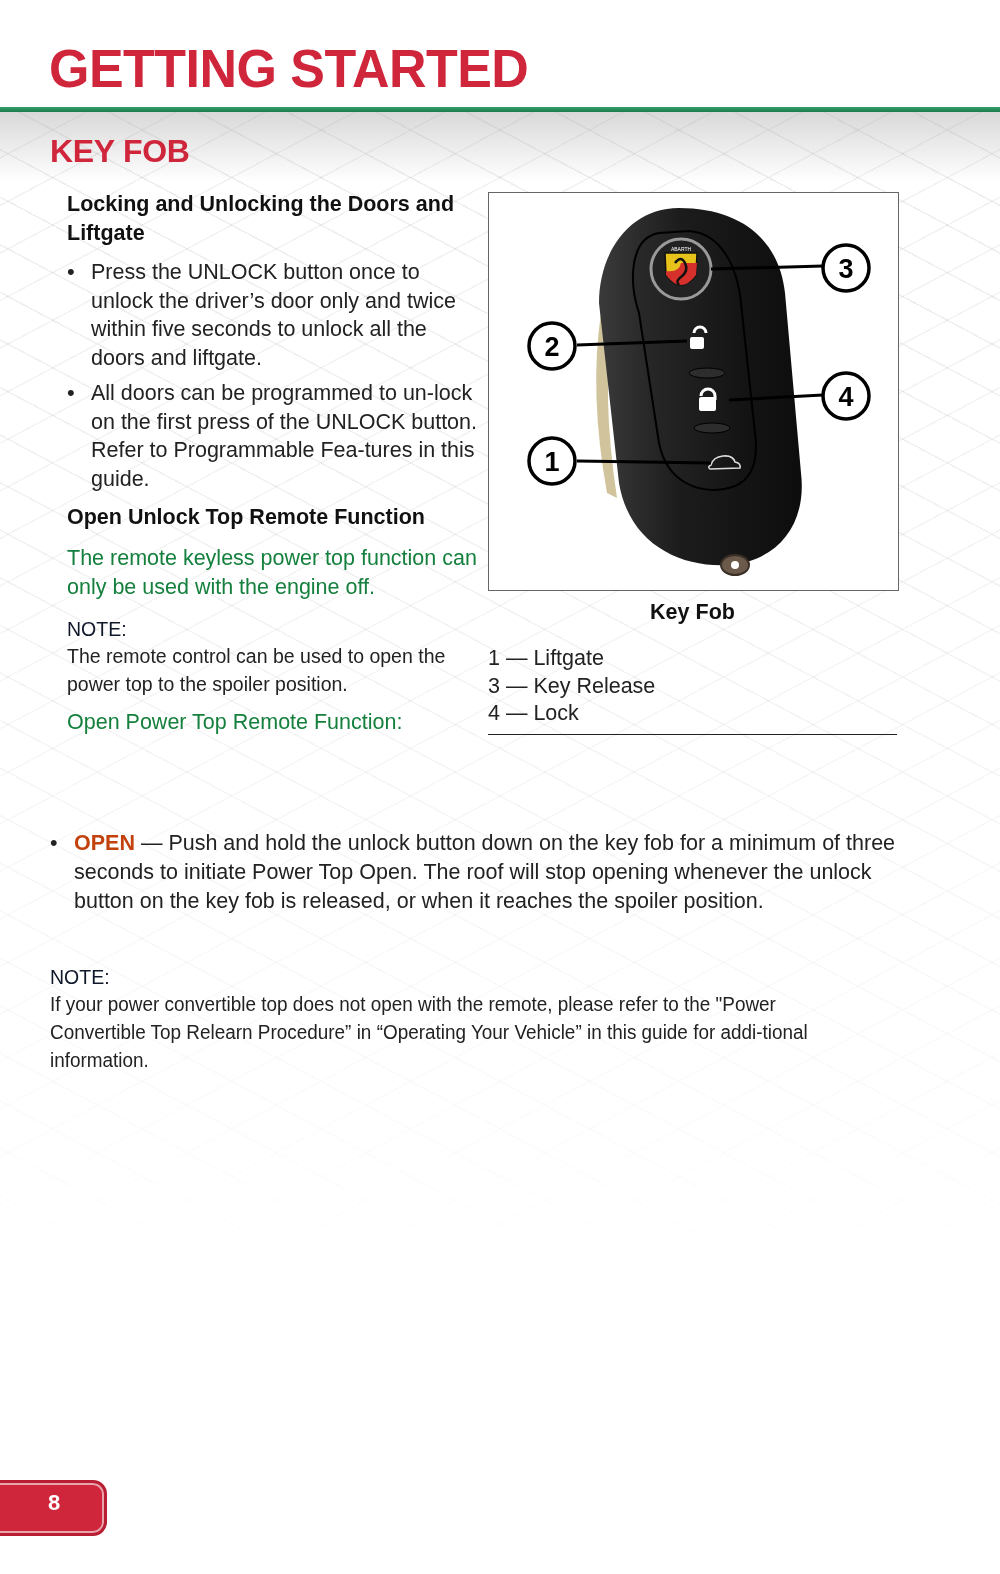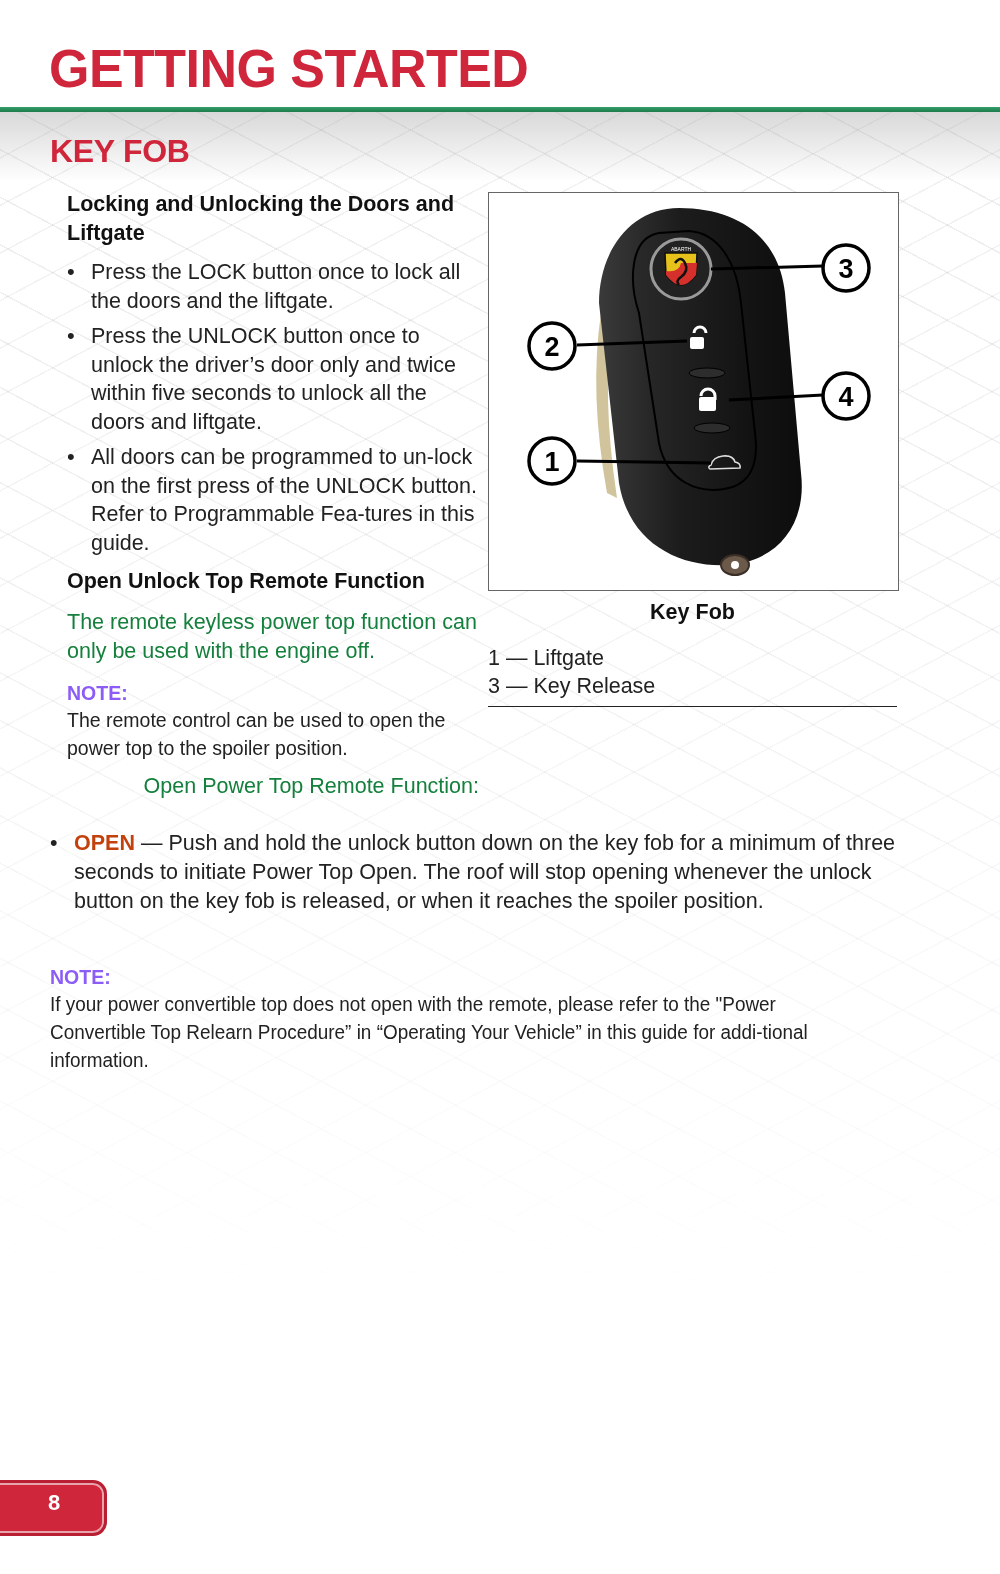--- a/index.html
+++ b/index.html
@@ -44,21 +44,21 @@
   }
   ul.bullets { list-style:none; margin:8px 0 0 0; padding:0; }
   ul.bullets li {
     position:relative; padding-left:24px; font-size:21.5px; line-height:28.5px;
     margin-bottom:7px; color:#222;
   }
   ul.bullets li::before {
     content:"\2022"; position:absolute; left:0; top:0; font-size:22px;
   }
   .para { font-size:21.5px; line-height:29px; color:#15803d; margin:0; }
-  .note-label { font-weight:bold; font-size:19.5px; color:#8b5cf6; margin:0; line-height:26px; }
+  .note-label { font-weight:normal; font-size:19.5px; color:#0f172a; margin:0; line-height:26px; }
   .note-text { font-size:19.5px; line-height:28px; color:#222; margin:0; }
 
   .figure-box {
     position:absolute; left:488px; top:192px; width:409px; height:397px;
     background:#ffffff; border:1.5px solid #666;
   }
   .figure-caption {
     position:absolute; left:488px; top:600px; width:409px; text-align:center;
     font-weight:bold; font-size:21.5px; color:#111;
   }
@@ -95,29 +95,28 @@
 <h1 class="page-title">GETTING STARTED</h1>
 <div class="green-rule"></div>
 <div class="pattern"></div>
 <div class="shade"></div>
 
 <h2 class="section-title">KEY FOB</h2>
 
 <div class="left-col">
   <h3 class="subhead">Locking and Unlocking the Doors and Liftgate</h3>
   <ul class="bullets" style="margin-top:10px;">
-    <li>Press the LOCK button once to lock all the doors and the liftgate.</li>
     <li>Press the UNLOCK button once to unlock the driver’s door only and twice within five seconds to unlock all the doors and liftgate.</li>
     <li>All doors can be programmed to un-lock on the first press of the UNLOCK button. Refer to Programmable Fea-tures in this guide.</li>
   </ul>
   <h3 class="subhead" style="margin-top:10px;">Open Unlock Top Remote Function</h3>
   <p class="para" style="margin-top:12px;">The remote keyless power top function can only be used with the engine off.</p>
   <p class="note-label" style="margin-top:14px;">NOTE:</p>
   <p class="note-text">The remote control can be used to open the power top to the spoiler position.</p>
-  <p class="para" style="margin-top:10px;text-align:right;">Open Power Top Remote Function:</p>
+  <p class="para" style="margin-top:10px;">Open Power Top Remote Function:</p>
 </div>
 
 <div class="figure-box">
   <svg width="409" height="397" viewBox="0 0 409 397">
     <defs>
       <linearGradient id="fobBody" x1="0" y1="0" x2="1" y2="0">
         <stop offset="0" stop-color="#3a3a3a"></stop>
         <stop offset="0.4" stop-color="#1c1c1c"></stop>
         <stop offset="1" stop-color="#0d0d0d"></stop>
       </linearGradient>
@@ -176,20 +175,21 @@
       <circle cx="357" cy="203" r="23" fill="#fff" stroke="#000" stroke-width="3.5"></circle>
       <text x="357" y="213" font-size="27" font-weight="bold" text-anchor="middle" font-family="Liberation Sans, sans-serif">4</text>
     </g>
   </svg>
 </div>
 
 <div class="figure-caption">Key Fob</div>
 <div class="legend">
   <div>1 — Liftgate</div>
   <div>3 — Key Release</div>
+  <div>4 — Lock</div>
 </div>
 
 <div class="open-bullet">
   <span class="dot">•</span>
   <div style="width:412px; display:inline;">
     <b>OPEN</b><span> — Push and hold the unlock button down on the key fob for a minimum of three seconds to initiate Power Top Open. The roof will stop opening whenever the unlock button on the key fob is released, or when it reaches the spoiler position.</span>
   </div>
 </div>
 
 <div class="bottom-note">

